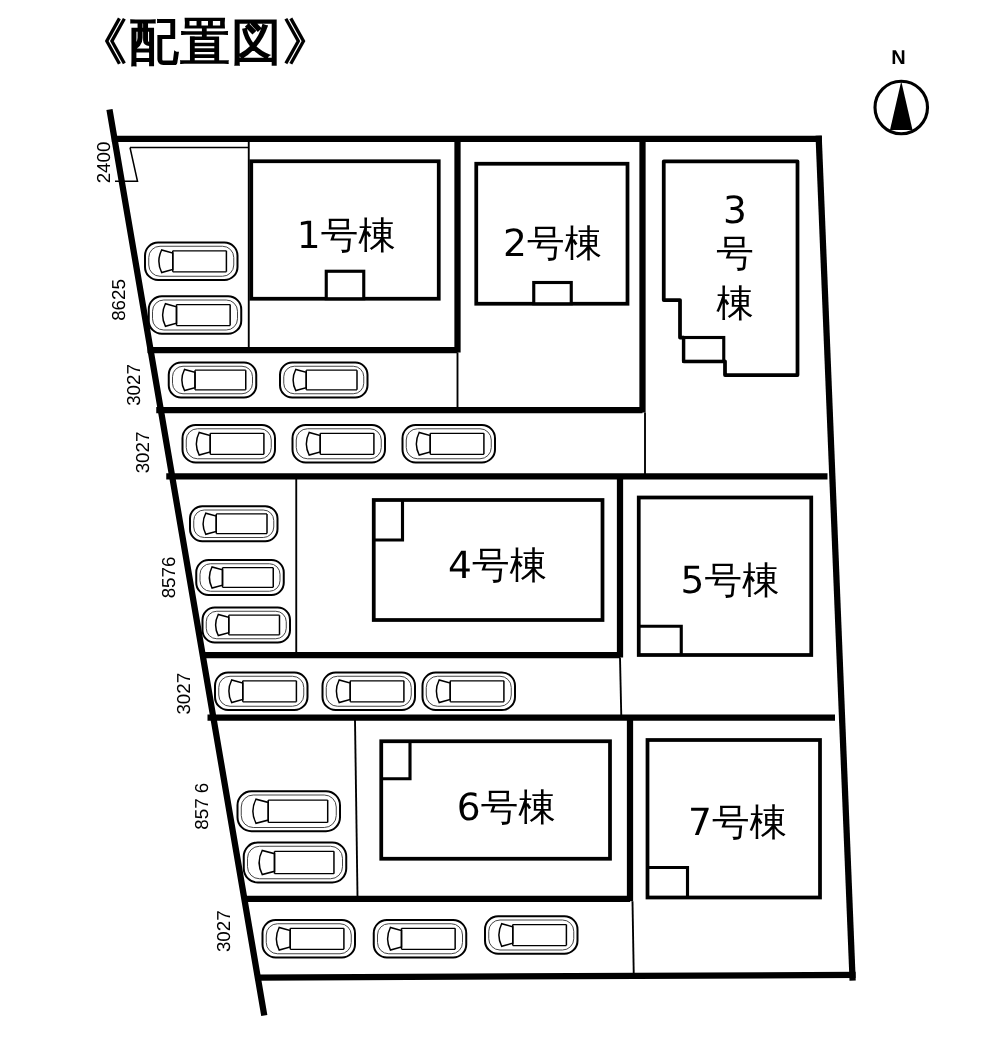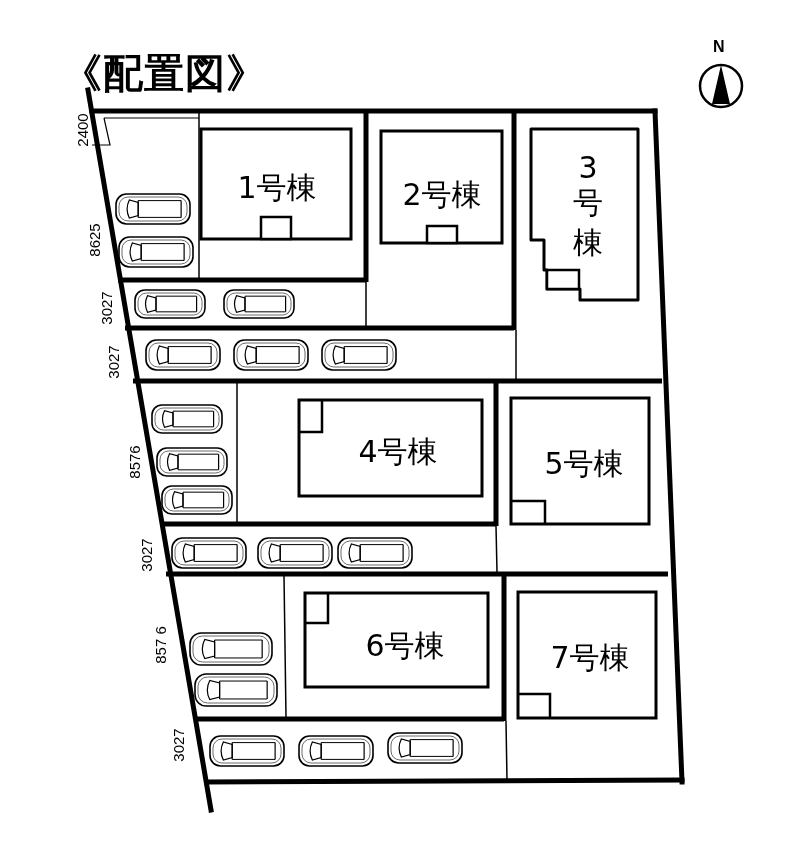--- a/index.html
+++ b/index.html
@@ -1,17 +1,17 @@
 <!DOCTYPE html>
 <html><head>
 <meta charset="utf-8">
 <style>
   html, body { margin: 0; padding: 0; background: #ffffff; }
   body { width: 805px; height: 850px; position: relative; overflow: hidden; font-family: "DejaVu Sans", sans-serif; }
-  #title { position: absolute; left: 62px; top: 14px; font-size: 40px; font-weight: bold; color: #000; letter-spacing: 1px; line-height: 1; margin-top: 39px; }
+  #title { position: absolute; left: 62px; top: 14px; font-size: 40px; font-weight: bold; color: #000; letter-spacing: 1px; line-height: 1; }
   #stage { position: absolute; left: 0; top: 0; }
   .lbl { font-family: "DejaVu Sans", sans-serif; fill: #000; }
   .dim { font-family: "Liberation Sans", sans-serif; fill: #000; font-size: 15px; }
   .compass-n { position: absolute; left: 713px; top: 38px; font-size: 16px; font-weight: bold; font-family: "Liberation Sans", sans-serif; }
 </style>
 </head>
 <body>
 
 <div id="title">《配置図》</div>
 <div class="compass-n">N</div>

